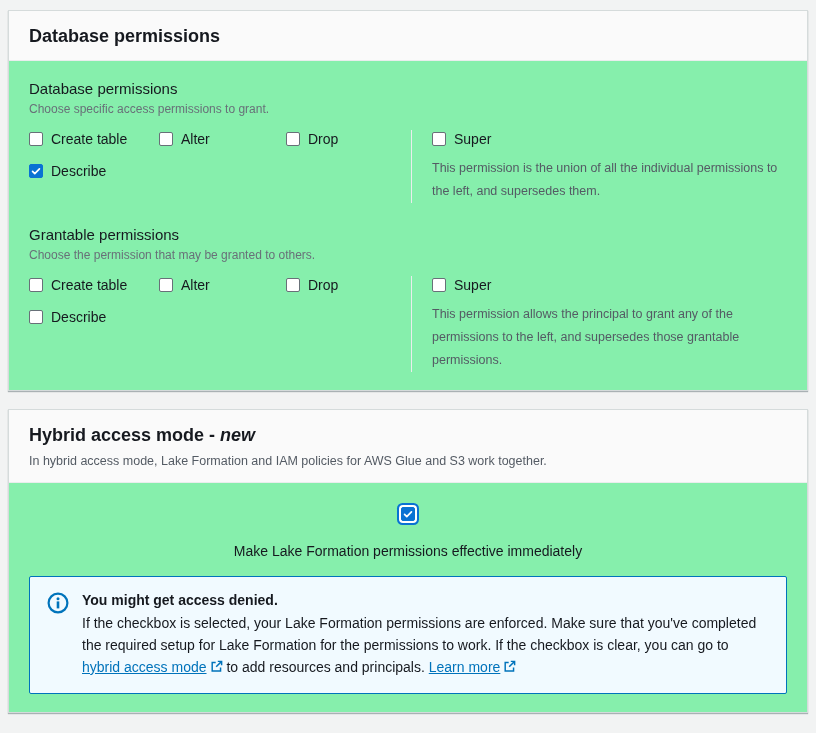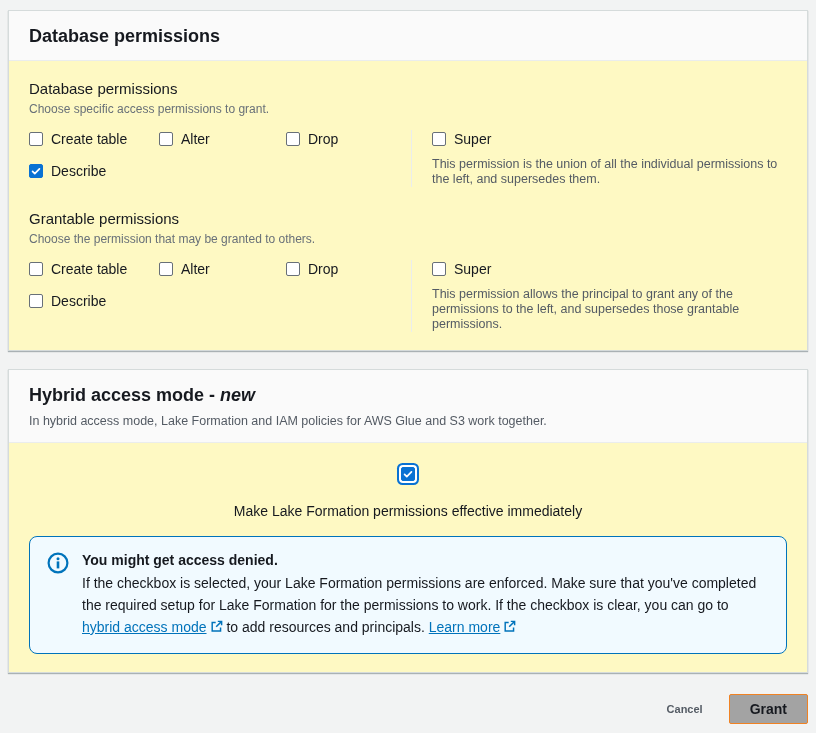--- a/index.html
+++ b/index.html
@@ -5,21 +5,21 @@
   * { margin:0; padding:0; box-sizing:border-box; }
   html,body { width:816px; height:733px; }
   body {
     background:#f2f3f3;
     font-family:"Liberation Sans", sans-serif;
     color:#16191f;
     overflow:hidden;
   }
   .panel {
     margin:0 8px;
-    background:#fef9c3;
+    background:#86efac;
     border:1px solid #d5dbdb;
     box-shadow:0 1px 1px 0 rgba(0,28,36,0.3);
   }
   .panel.first { margin-top:10px; }
   .panel.second { margin-top:18px; }
   .panel-header {
     background:#fafafa;
     border-bottom:1px solid #eaeded;
     padding:15px 20px 13px;
   }
@@ -34,40 +34,40 @@
   .field-desc  { font-size:12px; color:#687078; margin-top:4px; line-height:15px; }
 
   .perm-section + .perm-section { margin-top:22px; }
   .perm-row { display:flex; margin-top:13px; align-items:flex-start; }
   .perm-grid {
     width:382px; flex:none;
     display:grid; grid-template-columns:130px 127px 1fr;
     row-gap:14px; align-content:start;
   }
   .super-col { flex:1; border-left:1px solid #eaeded; padding-left:20px; }
-  .super-desc { font-size:12.5px; color:#545b64; margin-top:9px; line-height:15px; max-width:356px; }
+  .super-desc { font-size:12.5px; color:#545b64; margin-top:9px; line-height:23px; max-width:356px; }
 
   .cb { display:flex; align-items:center; gap:8px; font-size:14px; color:#16191f; cursor:pointer; }
   .cb-box {
     width:14px; height:14px; flex:none;
     border:1px solid #687078; border-radius:2px; background:#fff;
     display:flex; align-items:center; justify-content:center;
   }
   .cb-box.checked { background:#0972d3; border-color:#0972d3; }
   .cb-box.focused { box-shadow:0 0 0 2px #ffffff, 0 0 0 4px #0972d3; }
   .cb-box svg { display:block; }
   .cb-label { line-height:18px; }
 
   .hybrid-cb-row { display:flex; align-items:center; gap:21px; margin-top:6px;flex-direction:column; }
   .hybrid-cb-desc { font-size:12px; color:#687078; margin:5px 0 0 22px; line-height:15px; }
 
   .alert {
     margin-top:16px;
     border:1.5px solid #0073bb;
-    border-radius:8px;
+    border-radius:2px;
     background:#f1faff;
     padding:13px 16px 15px;
     display:flex; gap:12px; align-items:flex-start;
   }
   .alert-icon { flex:none; margin-top:1px; }
   .alert-title { font-size:14px; font-weight:700; color:#16191f; line-height:20px; }
   .alert-body { font-size:14px; color:#16191f; line-height:22px; margin-top:2px; max-width:700px; }
   .alert a { color:#0073bb; text-decoration:underline; cursor:pointer; white-space:nowrap; }
   .ext-icon { margin-left:3px; vertical-align:-1px; }
 

